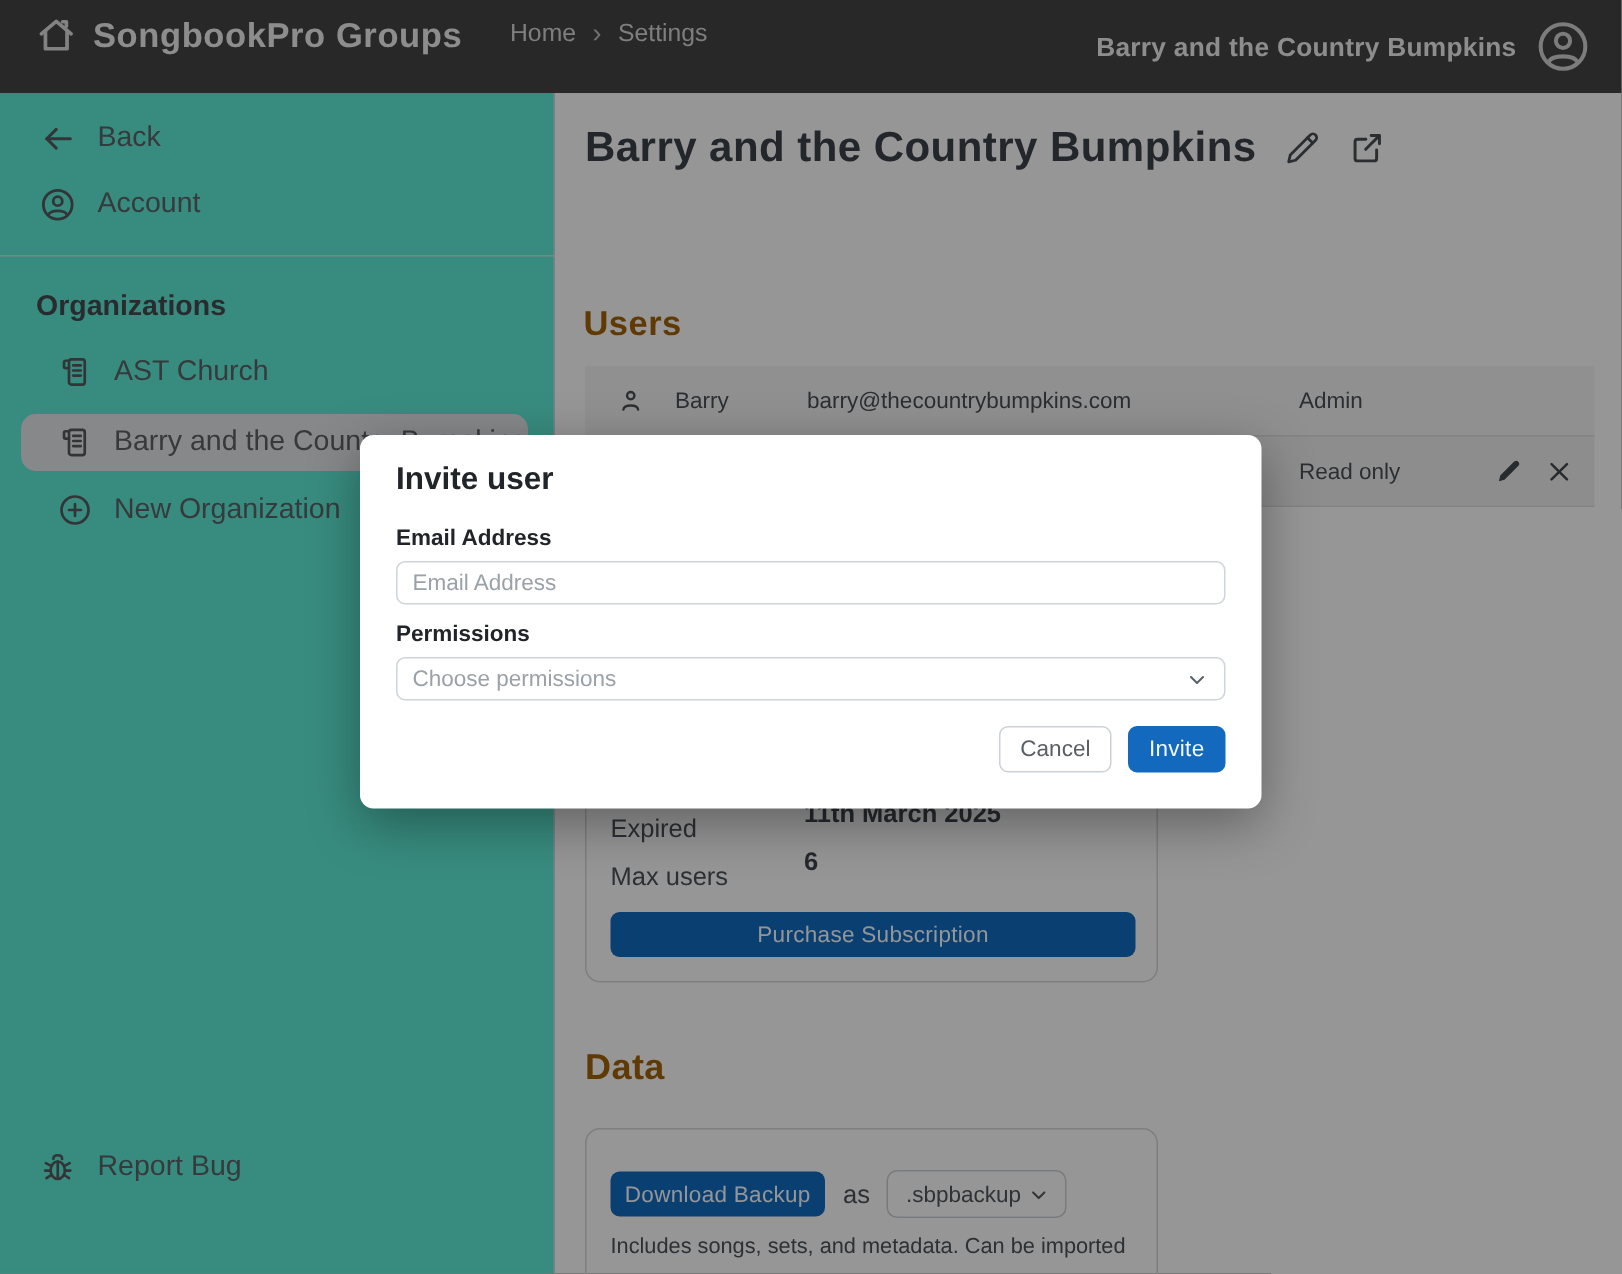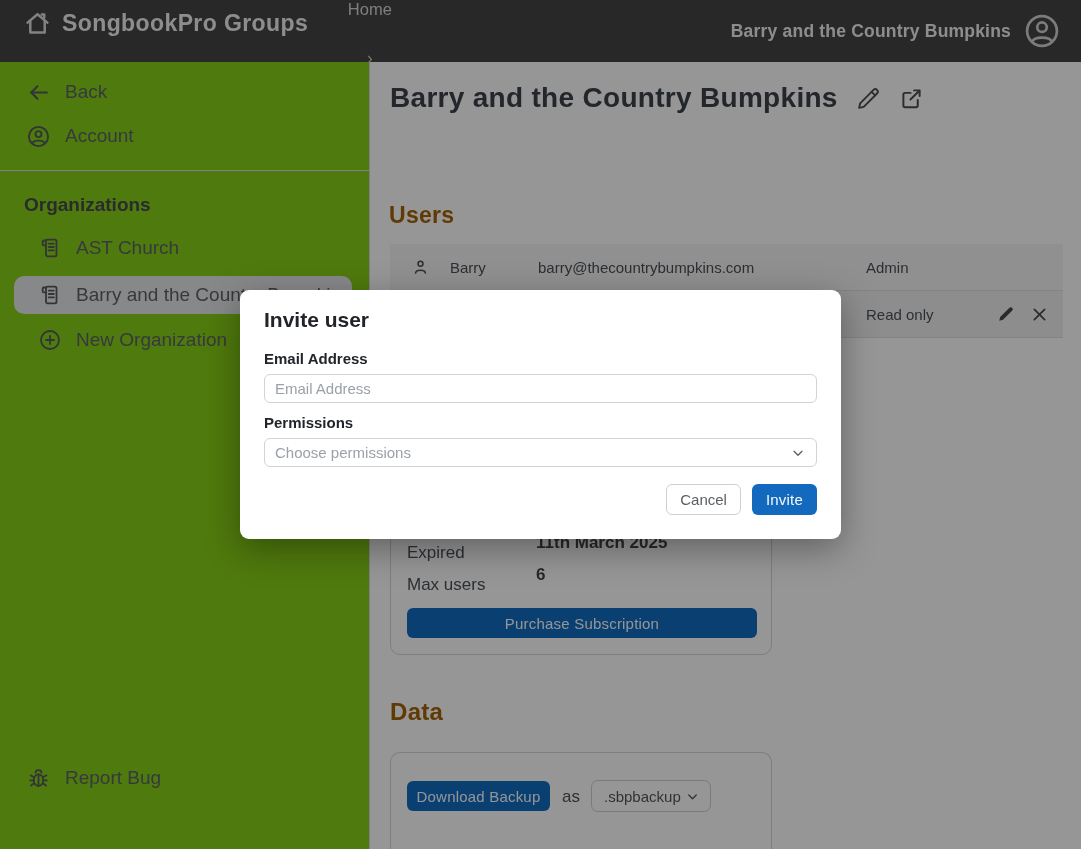--- a/index.html
+++ b/index.html
@@ -4,29 +4,29 @@
 <style>
   html,body{margin:0;padding:0;background:#222;}
   #app{position:relative;width:1081px;height:849px;overflow:hidden;
        font-family:"Liberation Sans","DejaVu Sans",sans-serif;background:#fafafa;}
   svg{display:block;}
 
   
   #header{position:absolute;left:0;top:0;width:1081px;height:62px;background:#434343;}
   .brand{position:absolute;left:24px;top:0;height:46px;display:flex;align-items:center;gap:11px;cursor:pointer;}
   .brand .ttl{font-size:23px;font-weight:700;color:#ececec;letter-spacing:.4px;}
-  .crumbs{position:absolute;left:340px;top:0;height:45px;display:flex;align-items:center;gap:29px;
-          font-size:16.5px;color:#d2d2d2;flex-direction:column;}
+  .crumbs{position:absolute;left:340px;top:0;height:45px;display:flex;align-items:center;gap:11px;
+          font-size:16.5px;color:#d2d2d2;}
   .crumbs .sep{font-size:18px;color:#bdbdbd;}
   .crumbs .crumb{cursor:pointer;}
   .hdr-right{position:absolute;right:20px;top:0;height:62px;display:flex;align-items:center;gap:12px;}
   .hdr-org{font-size:17.5px;font-weight:700;color:#ececec;letter-spacing:.2px;}
 
   
-  #sidebar{position:absolute;left:0;top:62px;width:370px;height:787px;background:#84cc16;
+  #sidebar{position:absolute;left:0;top:62px;width:370px;height:787px;background:#5eead4;
            border-right:1px solid #d6d6d6;box-sizing:border-box;}
   .sb-item{position:absolute;left:0;width:370px;height:28px;display:flex;align-items:center;gap:14px;
            padding-left:26px;box-sizing:border-box;font-size:19px;color:#5c6166;cursor:pointer;}
   .sb-item svg{color:#54585c;flex:0 0 auto;}
   .sb-org{padding-left:38px;}
   .sb-divider{position:absolute;left:0;top:108px;width:370px;height:0;border-top:1px solid #d9d9d9;}
   .sb-heading{position:absolute;left:24px;top:132px;font-size:19px;font-weight:700;color:#45494d;}
   .sb-pill{position:absolute;left:14px;top:214px;width:338px;height:38px;border-radius:10px;background:#e2e3e6;}
 
   
@@ -277,20 +277,21 @@
       <button id="download-btn" class="btn-primary">Download Backup</button>
       <span id="as-label">as</span>
       <div id="format-select" class="fake-select">
         <span>.sbpbackup</span>
         <span>
           <svg width="15" height="15" viewBox="0 0 24 24" fill="none" stroke="#55595d" stroke-width="2.2" stroke-linecap="round" stroke-linejoin="round">
             <path d="M6 9.5l6 6 6-6"></path>
           </svg>
         </span>
       </div>
+      <div id="data-desc">Includes songs, sets, and metadata. Can be imported</div>
     </div>
   </div>
 
   <div id="backdrop"></div>
 
   <div id="modal">
     <div class="modal-title">Invite user</div>
 
     <div class="modal-label" id="email-label">Email Address</div>
     <input class="modal-input" id="email-input" type="text" value="" placeholder="Email Address" style="">

